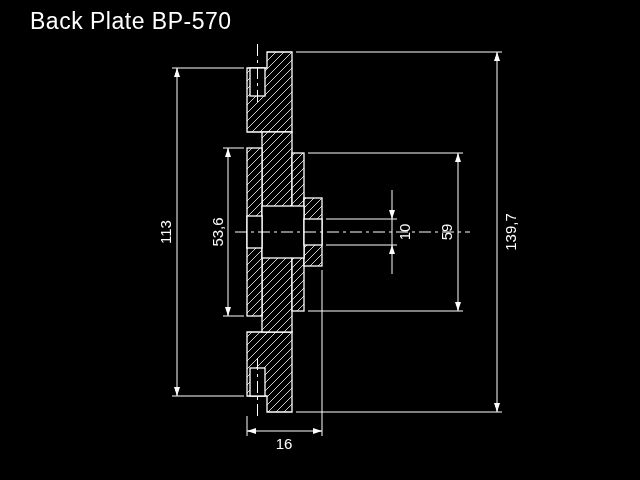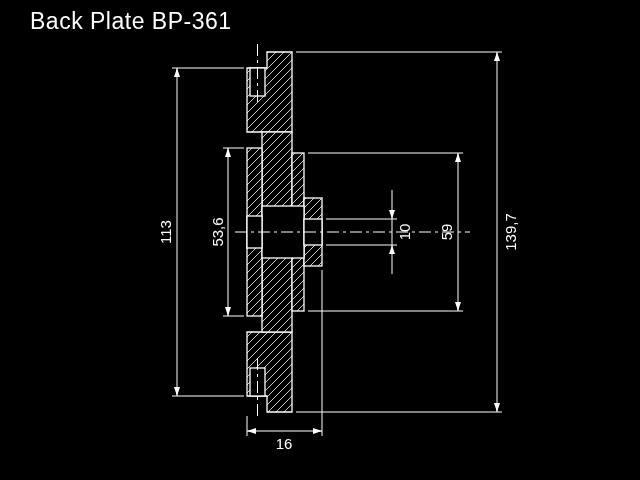--- a/index.html
+++ b/index.html
@@ -24,21 +24,21 @@
   .cl{stroke:#fff;stroke-width:1;stroke-dasharray:12 4 3 4;fill:none;}
   .dim{stroke:#fff;stroke-width:1;fill:none;}
   .arrow{fill:#fff;stroke:none;}
   text.dimtext{font-family:"Liberation Sans",sans-serif;font-size:15px;fill:#fff;}
 </style>
 </head>
 <body>
 
 <div id="stage">
 
-  <div id="title">Back Plate BP-361</div>
+  <div id="title">Back Plate BP-570</div>
 
   <svg width="640" height="480" viewBox="0 0 640 480">
 
     <defs>
       <pattern id="hatch" width="8" height="8" patternUnits="userSpaceOnUse">
         <rect width="8" height="8" fill="#000"></rect>
         <path d="M-1,9 L9,-1 M-1,1 L1,-1 M7,9 L9,7" stroke="#fff" stroke-width="0.8"></path>
       </pattern>
     </defs>
 

